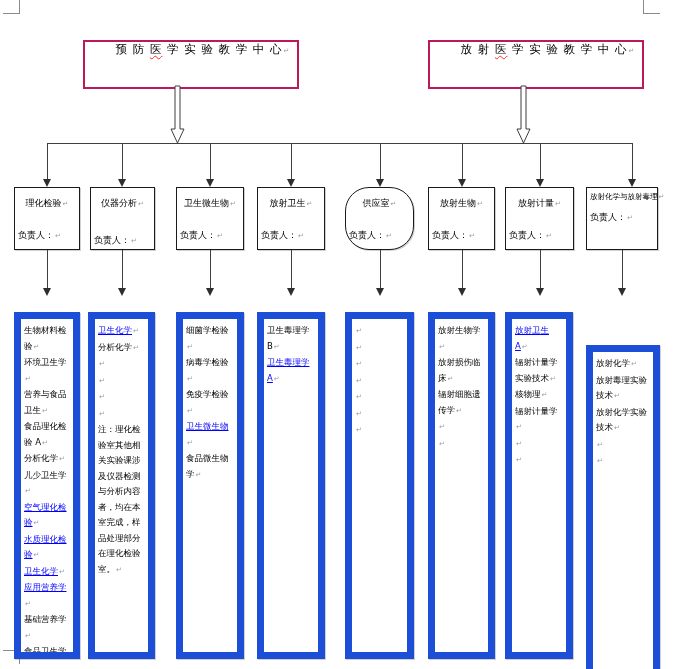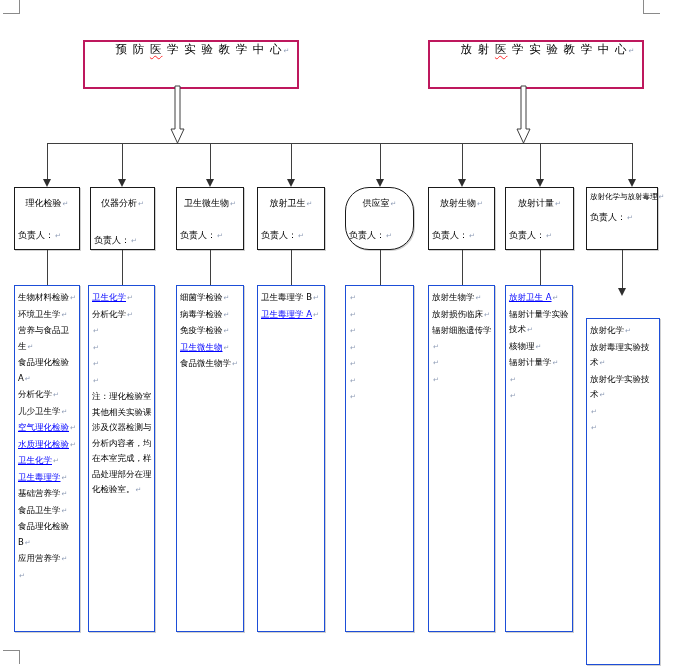--- a/index.html
+++ b/index.html
@@ -24,21 +24,21 @@
 
   .midbox{position:absolute;top:187px;height:63px;border:1px solid #1a1a1a;background:#fff;
           box-shadow:1px 1px 0 rgba(120,120,120,.35);
           display:flex;flex-direction:column;justify-content:space-between;
           padding:9px 3px 7px 3px;box-sizing:border-box;}
   .midbox .mt{font-size:9px;text-align:center;white-space:nowrap;}
   .midbox .ml{font-size:9px;text-align:left;white-space:nowrap;}
   .midbox.small-title{justify-content:flex-start;padding-top:4px;}
   .midbox.small-title .mt{font-size:7.5px;text-align:left;margin-bottom:9px;}
 
-  .tallbox{position:absolute;top:285px;height:347px;border:1px solid #1d4ed8;background:#fff;
+  .tallbox{position:absolute;top:312px;height:347px;border:7px solid #1d4ed8;background:#fff;
            box-shadow:1px 1px 0 rgba(120,120,120,.35);
            padding:4px 2px 2px 3px;box-sizing:border-box;overflow:hidden;}
   .li{font-size:8.5px;line-height:15.5px;}
   .li .t{letter-spacing:0;}
   .li.l .t{color:#0000ff;text-decoration:underline;text-decoration-thickness:1px;}
   .li.note{line-height:15.5px;}
   .pm{color:#8d9bb5;font-size:7px;margin-left:1px;}
 
   svg.hollow{position:absolute;overflow:visible;}
 </style>
@@ -138,21 +138,21 @@
   <div class="tallbox" style="left:14px;width:66px;">
       <div class="li n"><span class="t">生物材料检验</span><span class="pm">↵</span></div>
       <div class="li n"><span class="t">环境卫生学</span><span class="pm">↵</span></div>
       <div class="li n"><span class="t">营养与食品卫生</span><span class="pm">↵</span></div>
       <div class="li n"><span class="t">食品理化检验 A</span><span class="pm">↵</span></div>
       <div class="li n"><span class="t">分析化学</span><span class="pm">↵</span></div>
       <div class="li n"><span class="t">儿少卫生学</span><span class="pm">↵</span></div>
       <div class="li l"><span class="t">空气理化检验</span><span class="pm">↵</span></div>
       <div class="li l"><span class="t">水质理化检验</span><span class="pm">↵</span></div>
       <div class="li l"><span class="t">卫生化学</span><span class="pm">↵</span></div>
-      <div class="li l"><span class="t">卫生毒理学</span><span class="pm">↵</span></div>
+      <div class="li l"><span class="t">应用营养学</span><span class="pm">↵</span></div>
       <div class="li n"><span class="t">基础营养学</span><span class="pm">↵</span></div>
       <div class="li n"><span class="t">食品卫生学</span><span class="pm">↵</span></div>
       <div class="li n"><span class="t">食品理化检验 B</span><span class="pm">↵</span></div>
       <div class="li n"><span class="t">应用营养学</span><span class="pm">↵</span></div>
       <div class="li e"><span class="t"></span><span class="pm">↵</span></div>
     </div>
   <div class="tallbox" style="left:88px;width:67px;">
       <div class="li l"><span class="t">卫生化学</span><span class="pm">↵</span></div>
       <div class="li n"><span class="t">分析化学</span><span class="pm">↵</span></div>
       <div class="li e"><span class="t"></span><span class="pm">↵</span></div>

